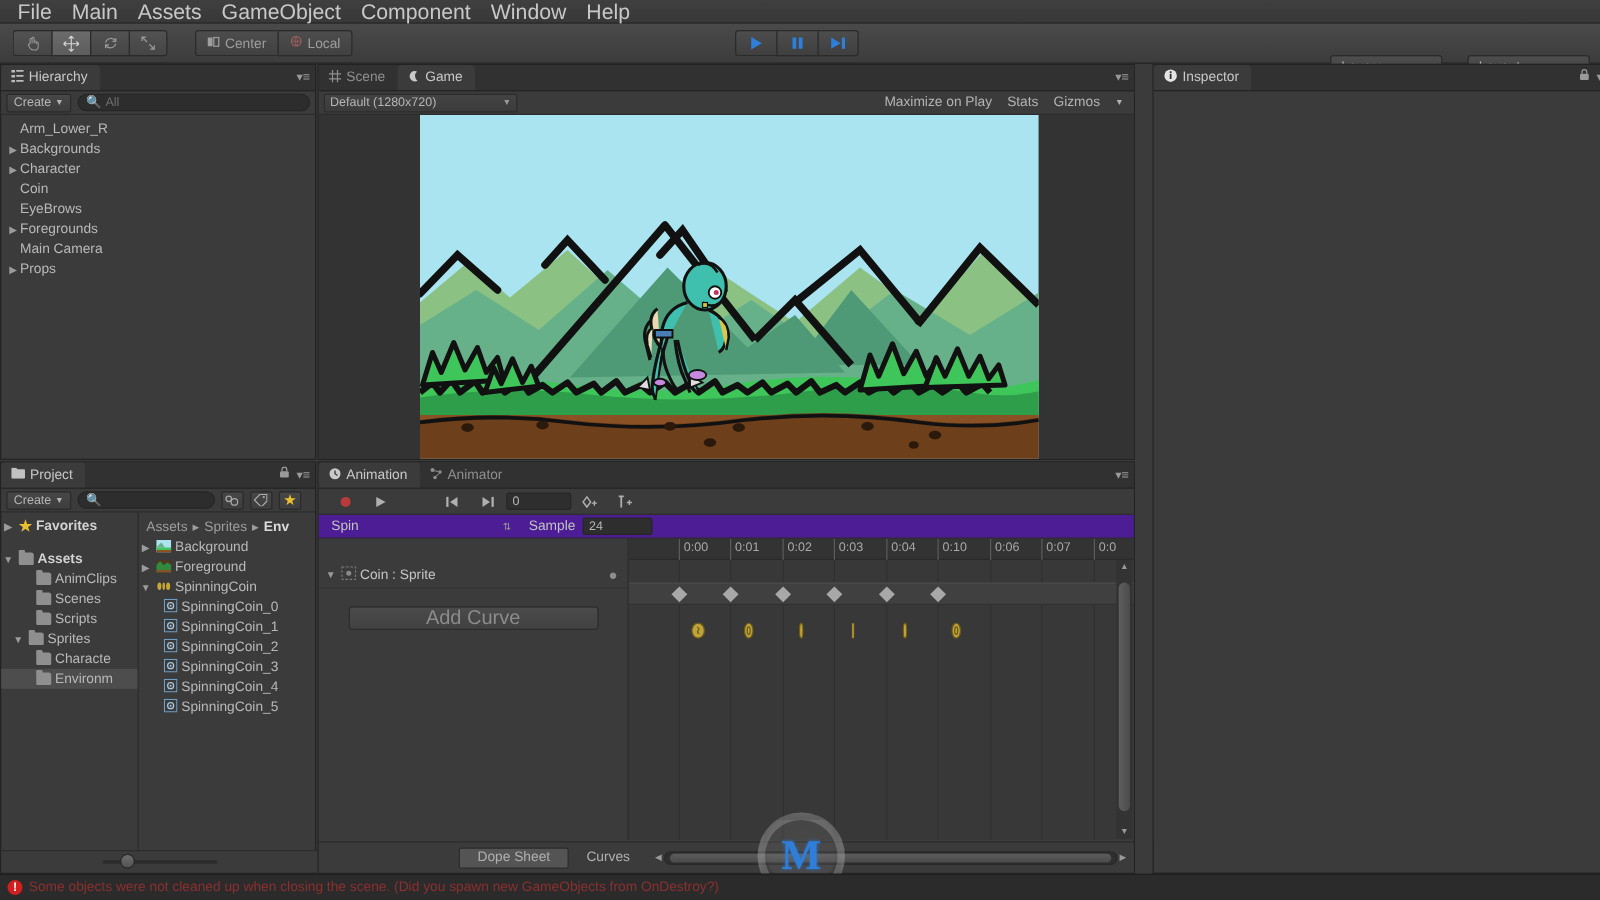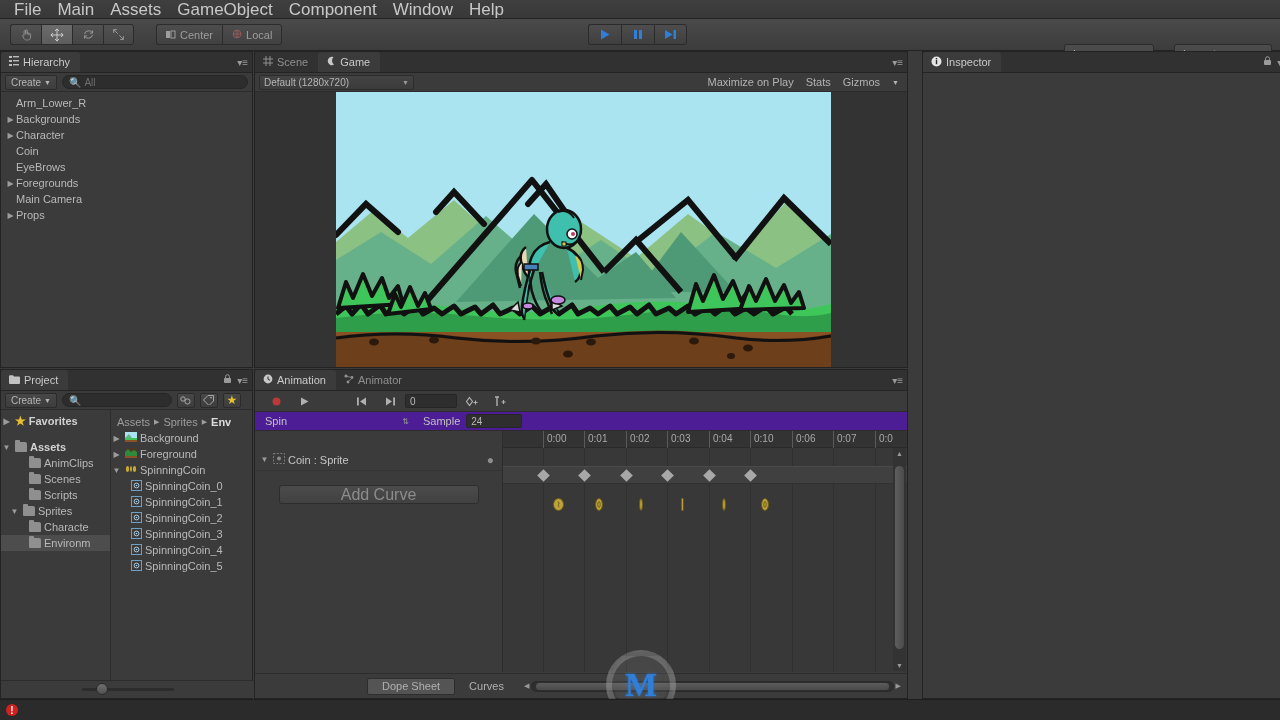--- a/index.html
+++ b/index.html
@@ -861,15 +861,16 @@
       </div>
     </div>
   </div>
 
   <div class="watermark">
     <span class="wmlogo">M</span>
   </div>
 
   <div class="statusbar">
     <span class="errdot">!</span>
+    <span class="statustext">Some objects were not cleaned up when closing the scene. (Did you spawn new GameObjects from OnDestroy?)</span>
   </div>
 
 </div>
 
 </body></html>

